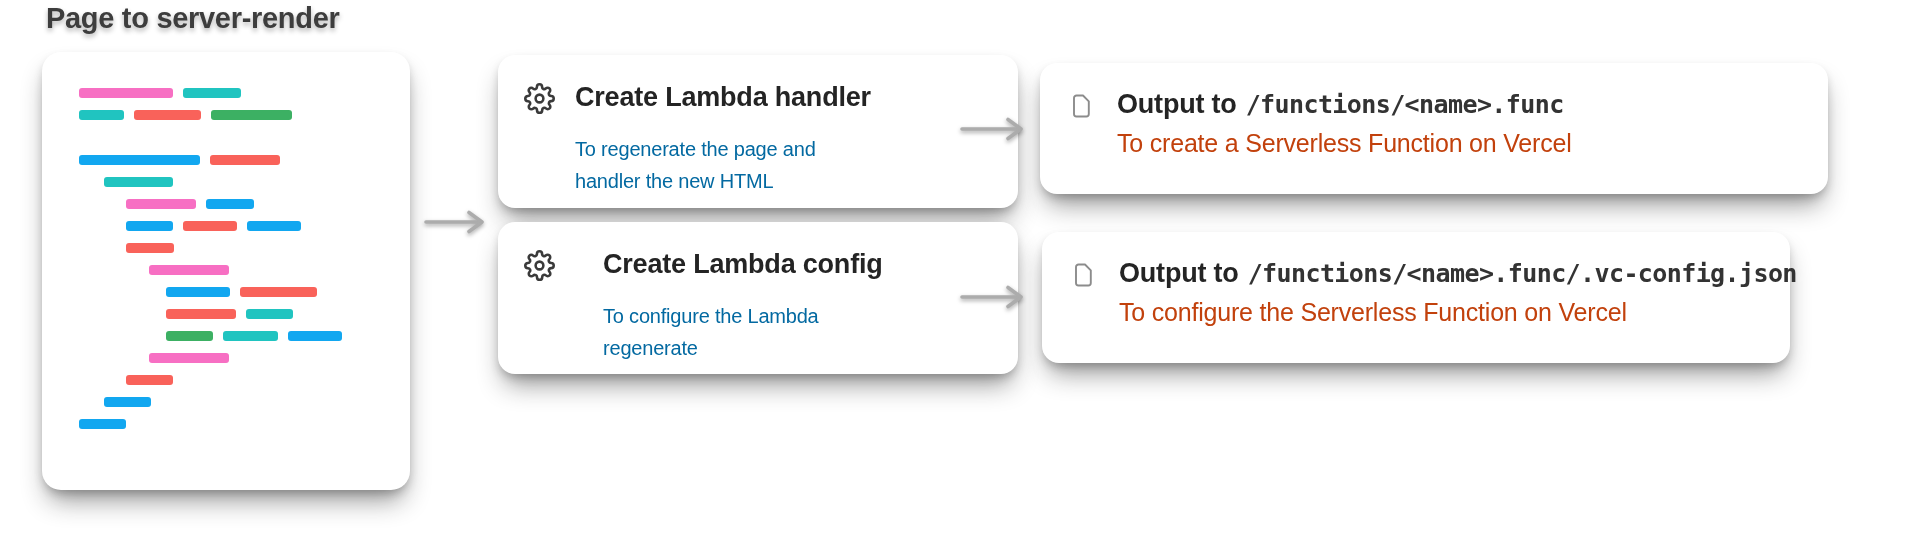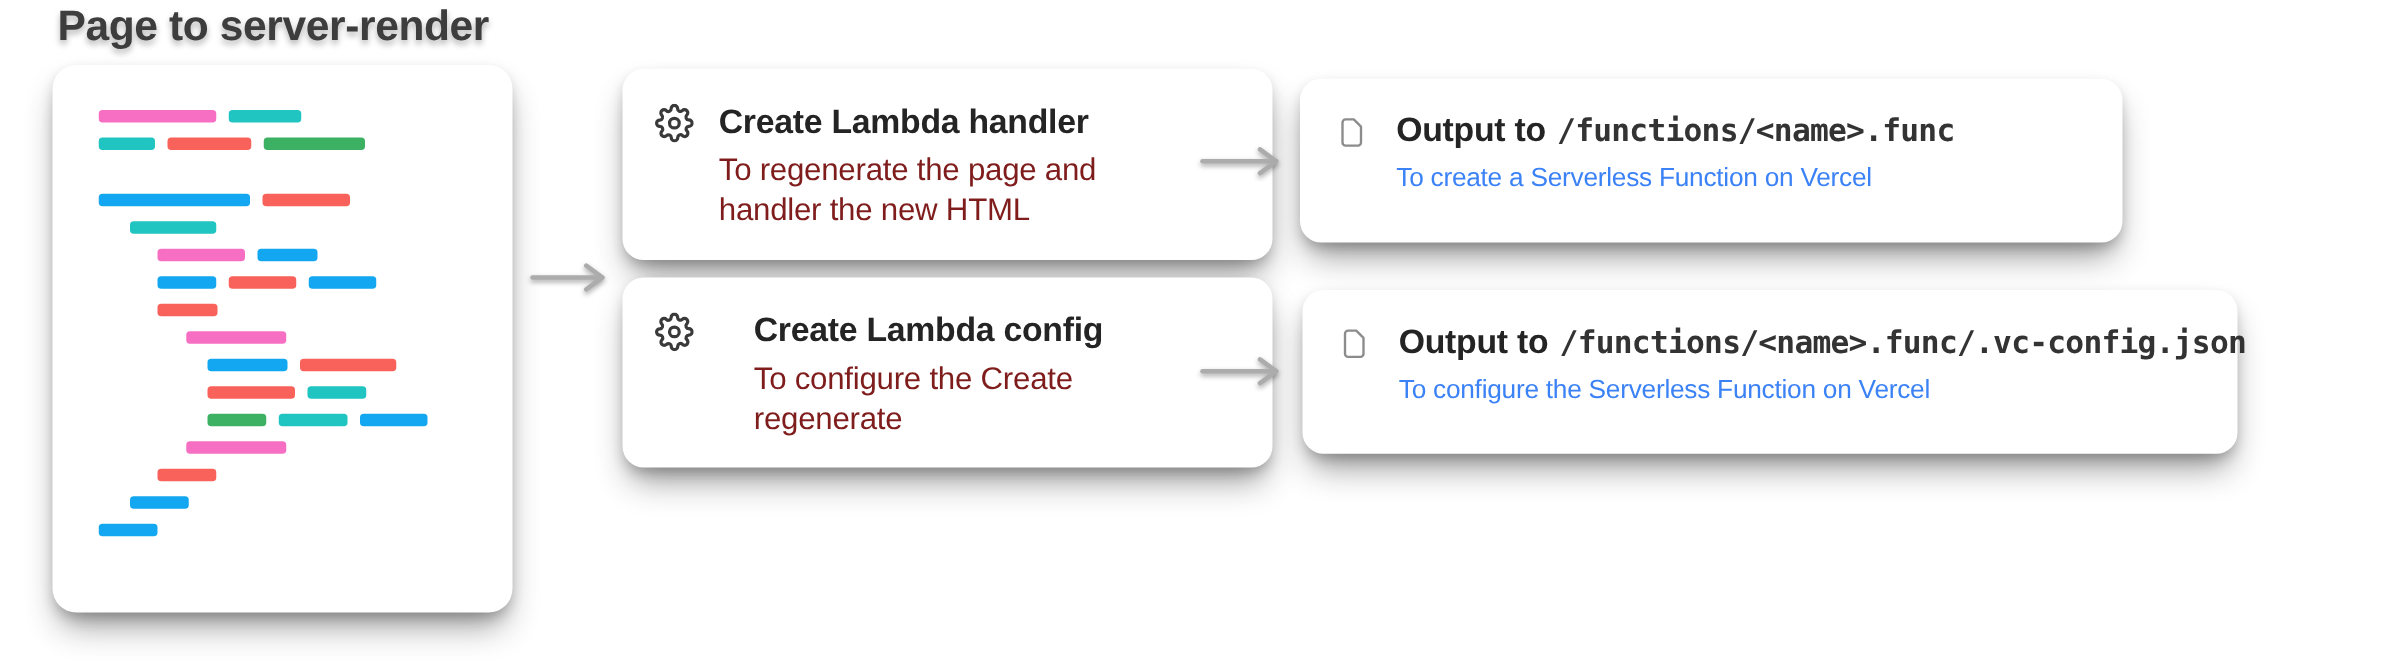--- a/index.html
+++ b/index.html
@@ -4,21 +4,21 @@
 <style>
   html,body{margin:0;padding:0;}
   body{
     width:1920px;height:535px;position:relative;overflow:hidden;
     background:#ffffff;
     font-family:"Liberation Sans", sans-serif;
     -webkit-font-smoothing:antialiased;
   }
   .h1{
     position:absolute;left:46px;top:2px;
-    font-size:34px;font-weight:700;color:#3d3d3d;letter-spacing:-0.3px;
+    font-size:29px;font-weight:700;color:#3d3d3d;letter-spacing:-0.3px;
     text-shadow:0 3px 5px rgba(0,0,0,0.30);
   }
   .card{
     position:absolute;background:#ffffff;border-radius:17px;
     box-shadow:0 16px 26px -6px rgba(25,25,25,0.45), 0 5px 10px -2px rgba(25,25,25,0.25);
   }
   
   .code-card{left:42px;top:52px;width:368px;height:438px;border-radius:19px;}
   .code-lines{padding:36px 0 0 37px;}
   .code-row{display:flex;gap:10px;height:10px;margin-bottom:12px;}
@@ -29,32 +29,32 @@
   .ind-2{margin-left:47px;}
   .ind-3{margin-left:70px;}
   .ind-4{margin-left:87px;}
   
   .step-card{left:498px;width:520px;display:flex;gap:20px;padding:26px 24px 0 26px;box-sizing:border-box;}
   .step-1{top:55px;height:153px;}
   .step-2{top:222px;height:152px;gap:48px;}
   .icon{flex:0 0 auto;display:inline-flex;}
   .gear svg{width:31px;height:31px;color:#3a3a3a;margin-top:2px;}
   .step-title{font-size:27px;font-weight:700;color:#242424;line-height:32px;letter-spacing:-0.2px;}
-  .step-sub{margin-top:7px;font-size:25px;color:#7f1d1d;line-height:32px;letter-spacing:-0.2px;}
+  .step-sub{margin-top:20px;font-size:20px;color:#0369a1;line-height:32px;letter-spacing:-0.2px;}
   
   .out-card{display:flex;gap:24px;padding:26px 24px 0 30px;box-sizing:border-box;}
-  .out-1{left:1040px;top:63px;width:658px;height:131px;}
+  .out-1{left:1040px;top:63px;width:788px;height:131px;}
   .out-2{left:1042px;top:232px;width:748px;height:131px;}
   .doc svg{width:23px;height:28px;color:#8c8c8c;margin-top:3px;}
   .out-title{font-size:27px;font-weight:700;color:#242424;line-height:31px;white-space:nowrap;letter-spacing:-0.2px;}
   .out-title .mono{
     font-family:"DejaVu Sans Mono", monospace;
     font-size:25px;font-weight:700;color:#333333;margin-left:9px;letter-spacing:-0.6px;
   }
-  .out-sub{margin-top:8px;font-size:21px;color:#3b82f6;line-height:30px;letter-spacing:-0.2px;}
+  .out-sub{margin-top:8px;font-size:25px;color:#c2410c;line-height:30px;letter-spacing:-0.2px;}
   
   .arrow{position:absolute;filter:drop-shadow(0 2px 2px rgba(0,0,0,0.35));}
   .arrow svg{display:block;}
   .a-left{left:424px;top:209px;}
   .a-r1{left:960px;top:116px;}
   .a-r2{left:960px;top:284px;}
 </style>
 </head>
 <body>
 
@@ -143,21 +143,21 @@
 
 <div class="card step-card step-2">
   <span class="icon gear">
     <svg viewBox="0 0 24 24" fill="none" stroke="currentColor" stroke-width="2" stroke-linecap="round" stroke-linejoin="round">
       <circle cx="12" cy="12" r="3"></circle>
       <path d="M19.4 15a1.65 1.65 0 0 0 .33 1.82l.06.06a2 2 0 0 1 0 2.83 2 2 0 0 1-2.83 0l-.06-.06a1.65 1.65 0 0 0-1.82-.33 1.65 1.65 0 0 0-1 1.51V21a2 2 0 0 1-2 2 2 2 0 0 1-2-2v-.09A1.65 1.65 0 0 0 9 19.4a1.65 1.65 0 0 0-1.82.33l-.06.06a2 2 0 0 1-2.83 0 2 2 0 0 1 0-2.83l.06-.06a1.65 1.65 0 0 0 .33-1.82 1.65 1.65 0 0 0-1.51-1H3a2 2 0 0 1-2-2 2 2 0 0 1 2-2h.09A1.65 1.65 0 0 0 4.6 9a1.65 1.65 0 0 0-.33-1.82l-.06-.06a2 2 0 0 1 0-2.83 2 2 0 0 1 2.83 0l.06.06a1.65 1.65 0 0 0 1.82.33H9a1.65 1.65 0 0 0 1-1.51V3a2 2 0 0 1 2-2 2 2 0 0 1 2 2v.09a1.65 1.65 0 0 0 1 1.51 1.65 1.65 0 0 0 1.82-.33l.06-.06a2 2 0 0 1 2.83 0 2 2 0 0 1 0 2.83l-.06.06a1.65 1.65 0 0 0-.33 1.82V9a1.65 1.65 0 0 0 1.51 1H21a2 2 0 0 1 2 2 2 2 0 0 1-2 2h-.09a1.65 1.65 0 0 0-1.51 1z"></path>
     </svg>
   </span>
   <div class="step-body">
     <div class="step-title">Create Lambda config</div>
-    <div class="step-sub"><span>To configure the Create</span><br><span>regenerate</span></div>
+    <div class="step-sub"><span>To configure the Lambda</span><br><span>regenerate</span></div>
   </div>
 </div>
 
 <div class="arrow a-r1">
   <svg width="74" height="26" viewBox="0 0 74 26">
     <line x1="2" y1="13" x2="58" y2="13" stroke="#acacac" stroke-width="3.6" stroke-linecap="round"></line>
     <polyline points="48,3.5 61,13 48,22.5" fill="none" stroke="#acacac" stroke-width="3.6" stroke-linecap="round" stroke-linejoin="round"></polyline>
   </svg>
 </div>
 <div class="arrow a-r2">

